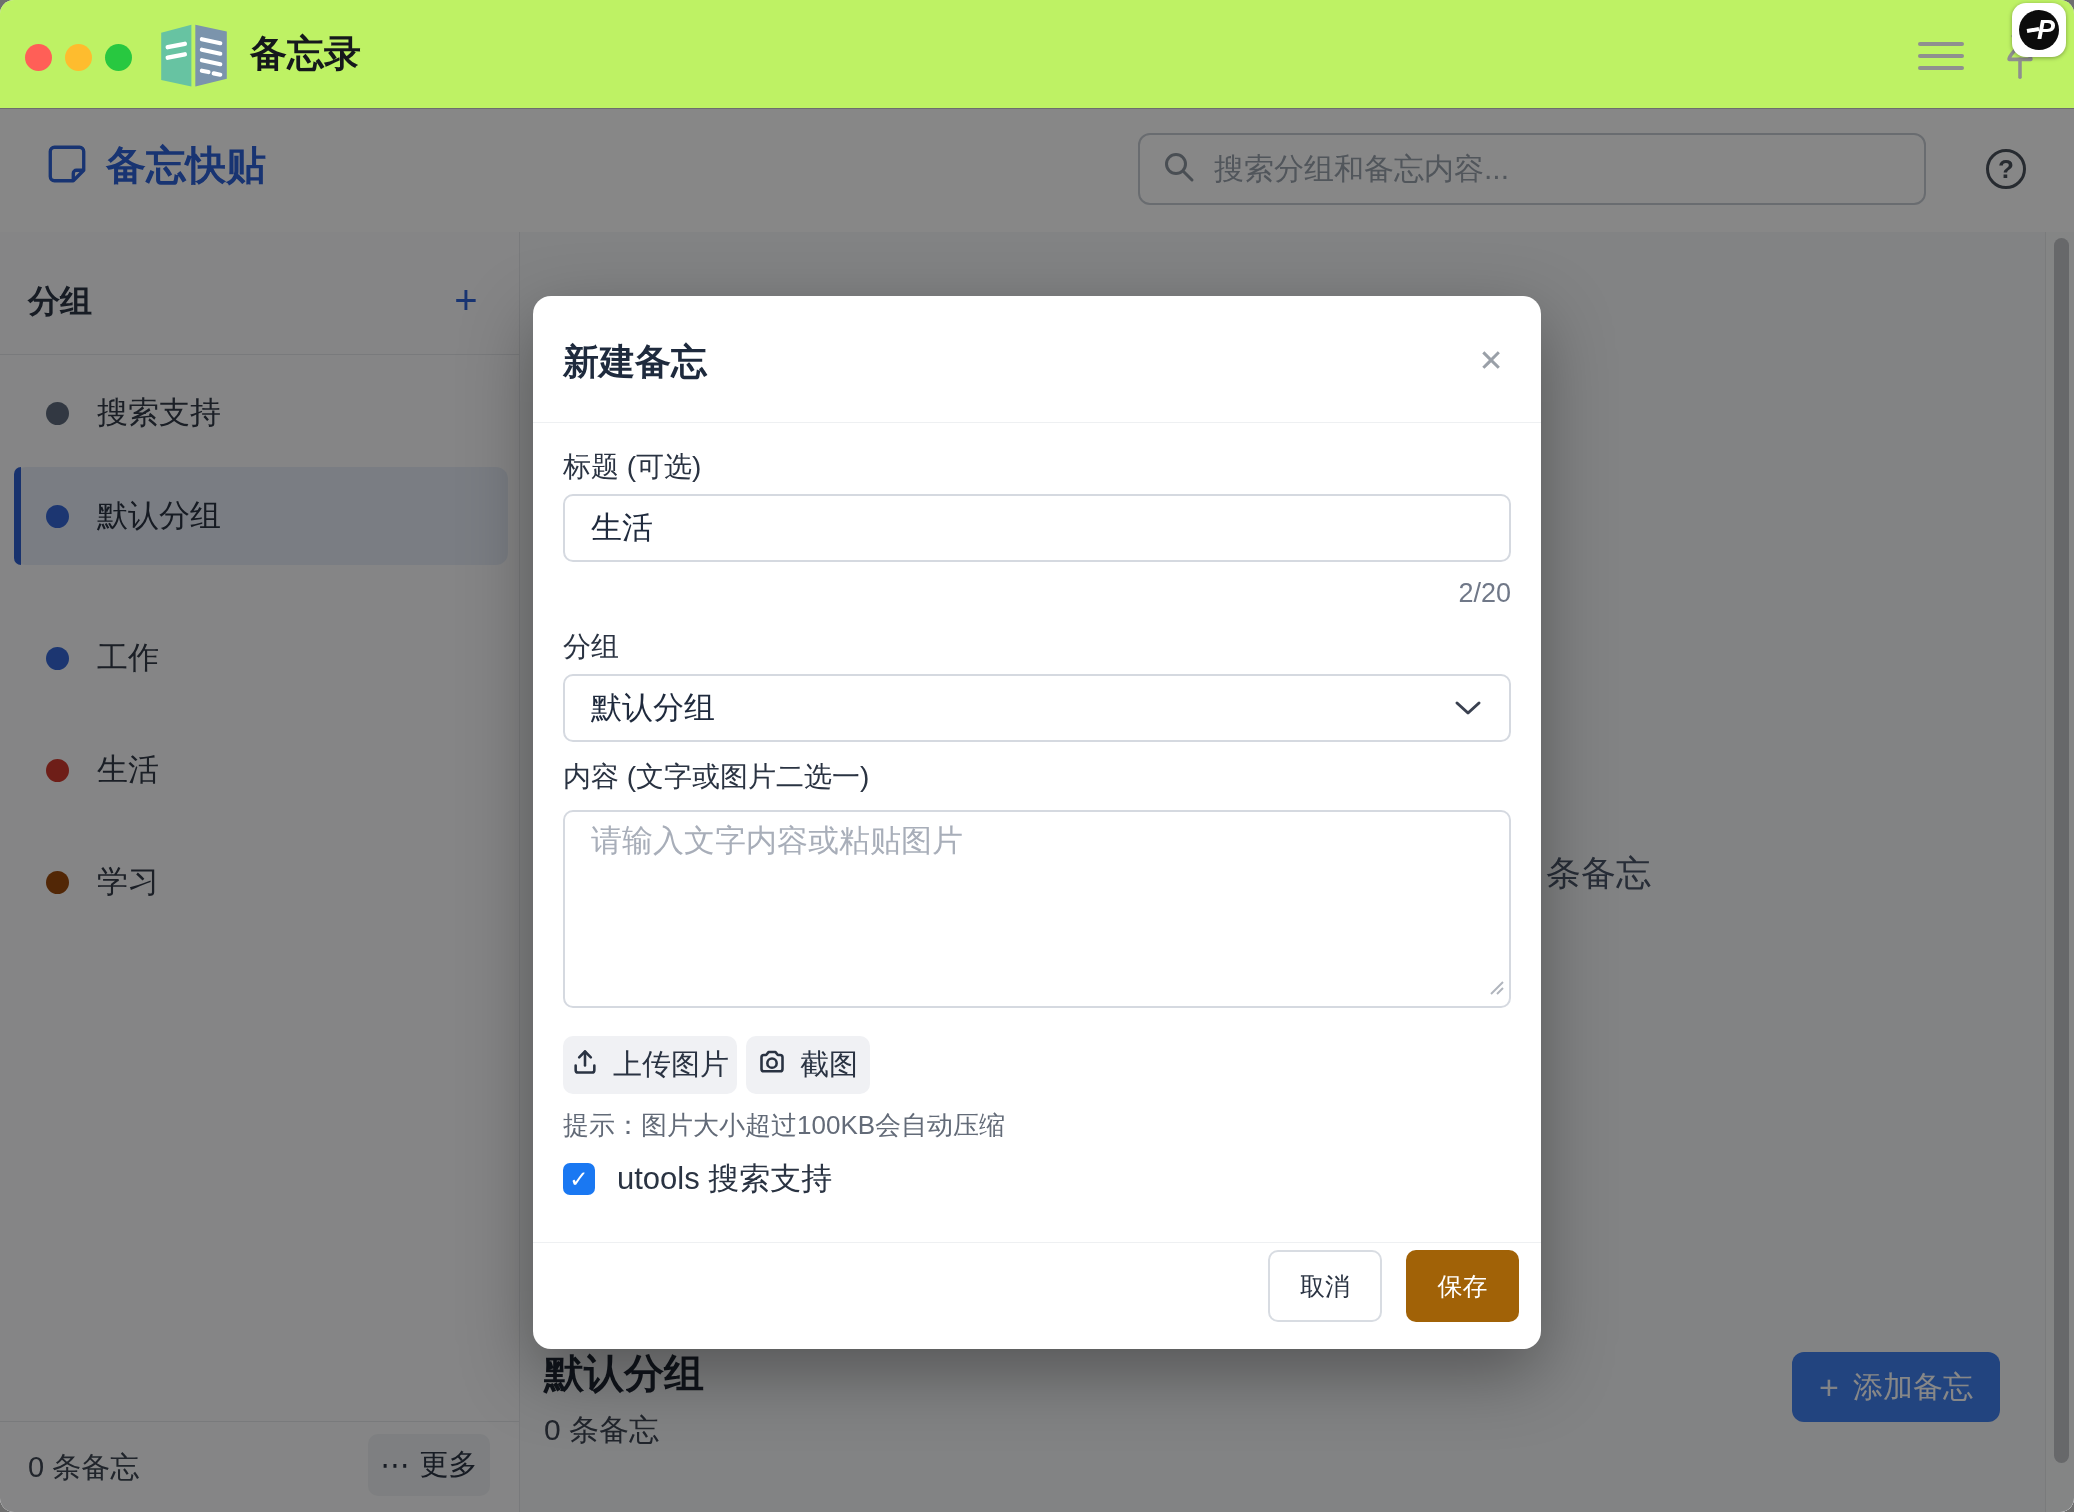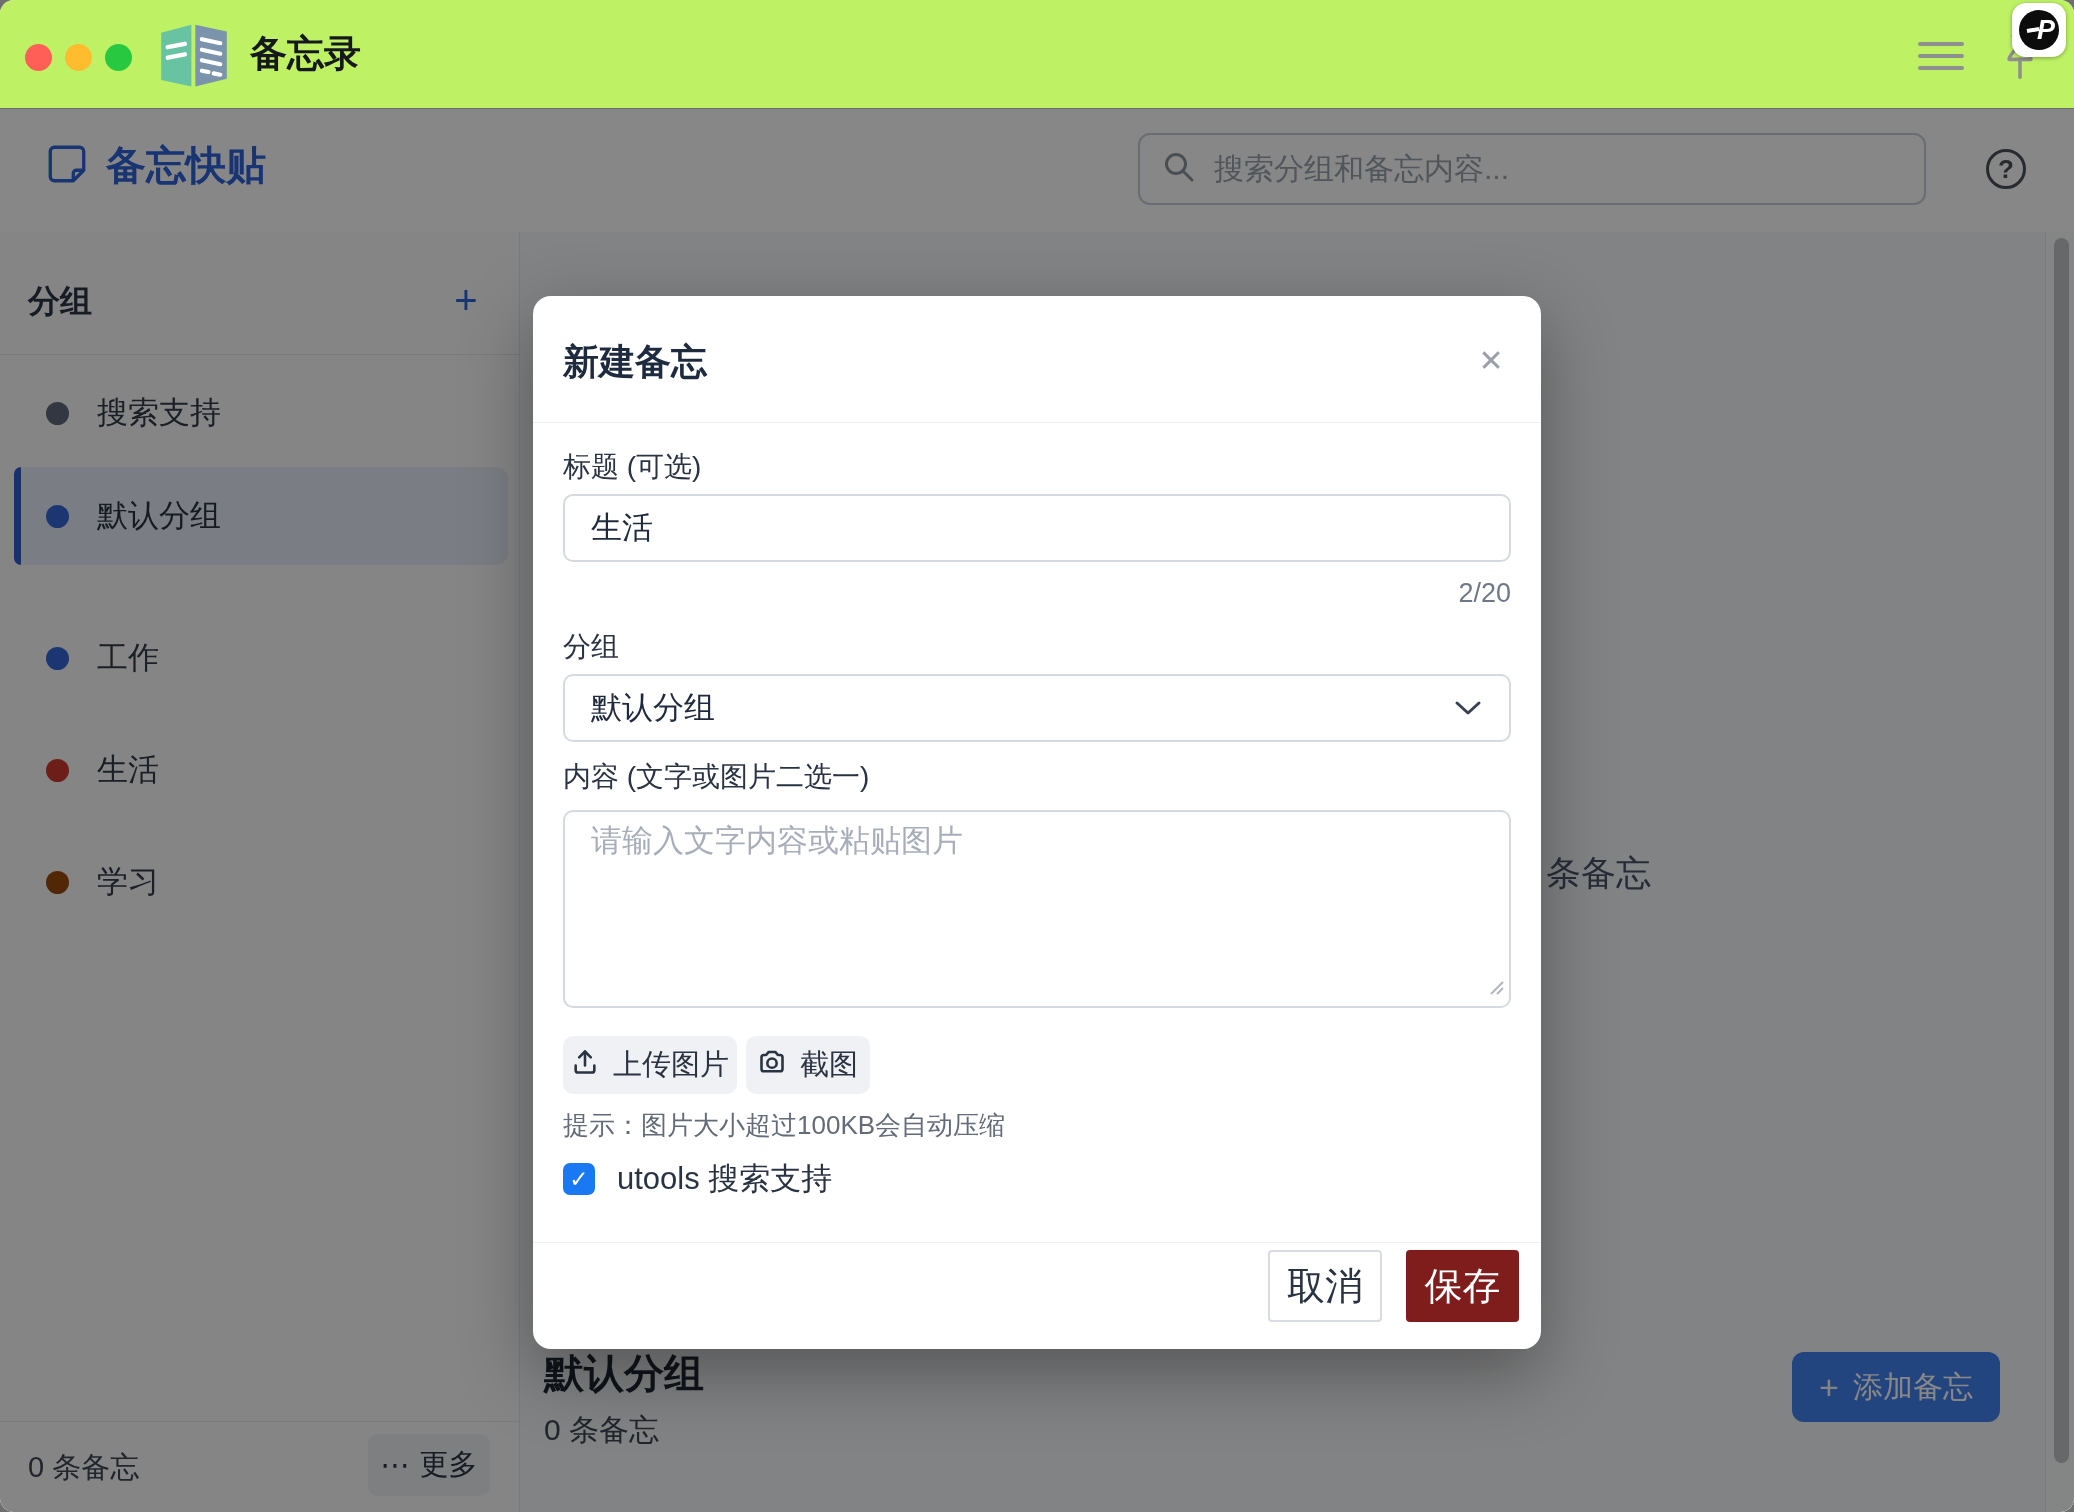--- a/index.html
+++ b/index.html
@@ -67,21 +67,21 @@
   .textarea-wrap textarea::placeholder{color:#a8aeb9;}
   .resize-handle{position:absolute;right:7px;bottom:9px;pointer-events:none;}
   .att-btn{position:absolute;top:740px;height:58px;border-radius:10px;background:#f0f1f4;display:flex;align-items:center;justify-content:center;gap:14px;font-size:29px;color:#2a3342;cursor:pointer;}
   .b-upload{left:30px;width:174px;}
   .b-shot{left:213px;width:124px;}
   .hint{position:absolute;left:30px;top:812px;font-size:26px;color:#636b78;}
   .chk-row{position:absolute;left:30px;top:862px;display:flex;align-items:center;gap:22px;cursor:pointer;}
   .chk-box{width:32px;height:32px;border-radius:7px;display:flex;align-items:center;justify-content:center;color:#fff;font-size:23px;font-weight:700;}
   .chk-lbl{font-size:31px;color:#2a3342;}
   .modal-hr2{position:absolute;left:0;right:0;top:946px;height:1px;background:#eef0f2;}
-  .m-btn{position:absolute;top:954px;height:72px;border-radius:4px;display:flex;align-items:center;justify-content:center;font-size:38px;box-sizing:border-box;cursor:pointer;font-family:Liberation Serif, serif;}
+  .m-btn{position:absolute;top:954px;height:72px;border-radius:10px;display:flex;align-items:center;justify-content:center;font-size:25px;box-sizing:border-box;cursor:pointer;font-family:Liberation Serif, serif;}
   .btn-cancel{left:735px;width:114px;background:#fff;border:2px solid #d8dce2;color:#2a3342;}
   .btn-save{left:873px;width:113px;color:#fff;border:none;}
 </style>
 </head>
 <body>
 
 <div class="window">
 
   <div class="titlebar">
     <div class="traffic t-red"></div>
@@ -248,16 +248,16 @@
 
     <div class="hint">提示：图片大小超过100KB会自动压缩</div>
 
     <div class="chk-row">
       <span class="chk-box" style="background-color: rgb(26, 120, 242);">✓</span>
       <span class="chk-lbl">utools 搜索支持</span>
     </div>
 
     <div class="modal-hr2"></div>
     <div class="m-btn btn-cancel">取消</div>
-    <div class="m-btn btn-save" style="background-color: #7f1d1d;">保存</div>
+    <div class="m-btn btn-save" style="background-color: #a16207;">保存</div>
   </div>
 
 </div>
 
 </body></html>

